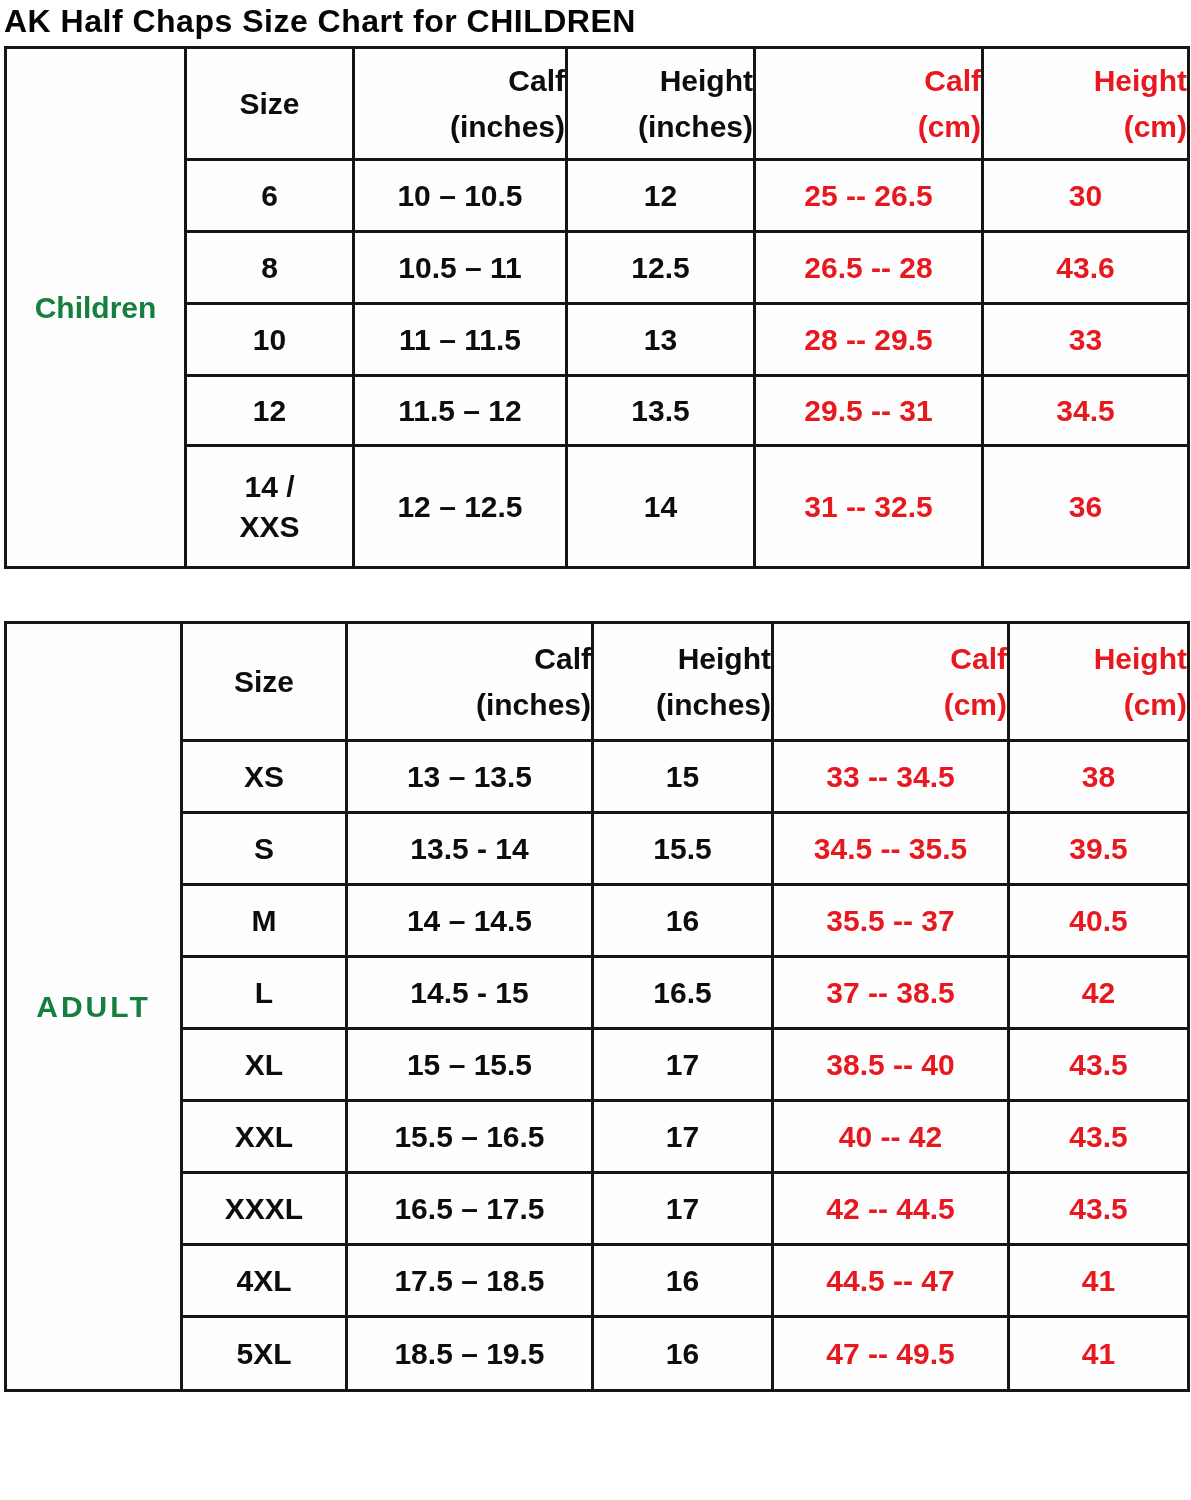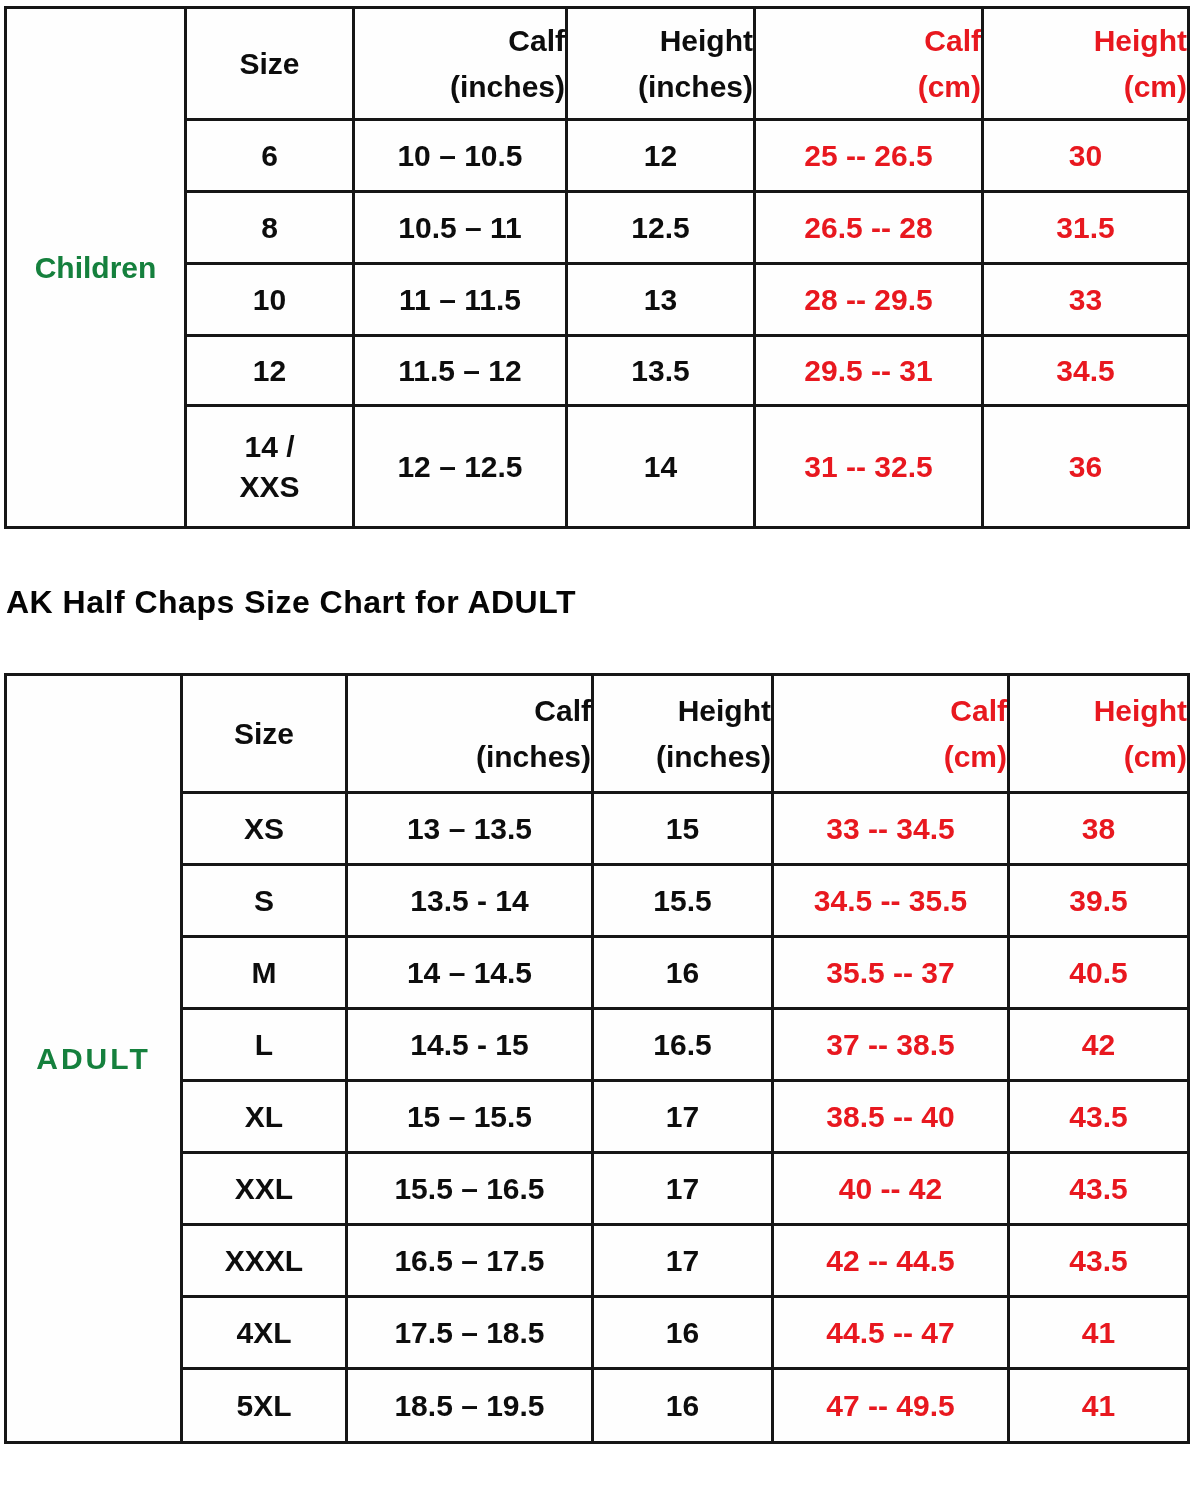--- a/index.html
+++ b/index.html
@@ -54,20 +54,21 @@
   .black { color: #0d0d0d; }
   .red { color: #e8181f; }
   td.top-al { vertical-align: top; padding-top: 14px; }
   .two-line .line { display: block; line-height: 40px; text-align: center; }
 </style>
 </head>
 <body>
 
 <div class="page">
 
+  <h1 class="chart-title">AK Half Chaps Size Chart for CHILDREN</h1>
 
   <table class="size-table t-children">
     <colgroup>
       <col style="width:180px">
         <col style="width:168px">
         <col style="width:213px">
       <col style="width:188px">
         <col style="width:228px">
         <col style="width:206px">
     </colgroup>
@@ -97,21 +98,21 @@
         <td class="black">10 – 10.5</td>
         <td class="black">12</td>
         <td class="red">25 -- 26.5</td>
         <td class="red">30</td>
       </tr>
       <tr class="row-std-c">
         <td class="black">8</td>
         <td class="black">10.5 – 11</td>
         <td class="black">12.5</td>
         <td class="red">26.5 -- 28</td>
-        <td class="red">31.5</td>
+        <td class="red">43.6</td>
       </tr>
       <tr class="row-std-c">
         <td class="black">10</td>
         <td class="black">11 – 11.5</td>
         <td class="black">13</td>
         <td class="red">28 -- 29.5</td>
         <td class="red">33</td>
       </tr>
       <tr class="row-4-c">
         <td class="black">12</td>
@@ -126,21 +127,20 @@
           <span class="line">XXS</span>
         </td>
         <td class="black">12 – 12.5</td>
         <td class="black">14</td>
         <td class="red top-al">31 -- 32.5</td>
         <td class="red top-al">36</td>
       </tr>
     </tbody>
   </table>
 
-  <h1 class="chart-title title-adult">AK Half Chaps Size Chart for ADULT</h1>
 
   <table class="size-table t-adult">
     <colgroup>
       <col style="width:176px">
         <col style="width:165px">
         <col style="width:246px">
       <col style="width:180px">
         <col style="width:236px">
         <col style="width:180px">
     </colgroup>

